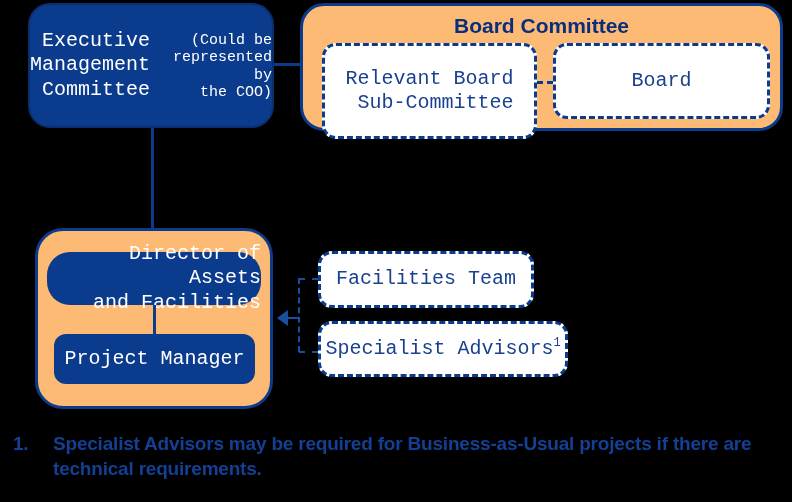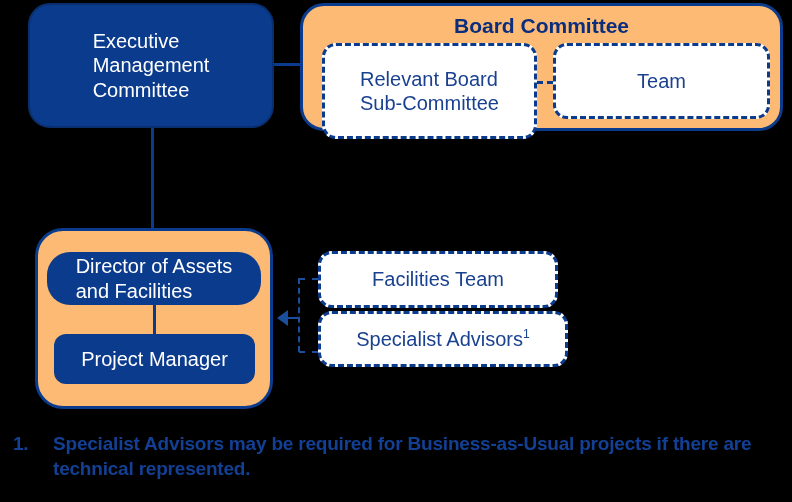--- a/index.html
+++ b/index.html
@@ -1,21 +1,21 @@
 <!DOCTYPE html>
 <html><head>
 <meta charset="utf-8">
 <style>
   html,body{margin:0;padding:0;background:#000;}
   .stage{
     position:relative;width:792px;height:502px;background:#000;overflow:hidden;
     font-family:"Liberation Sans",sans-serif;
   }
   .box{position:absolute;box-sizing:border-box;display:flex;
-       align-items:center;justify-content:center;text-align:left;}
+       align-items:center;justify-content:center;text-align:right;font-family:Liberation Mono, monospace;}
   .pre{white-space:pre-line;}
   
   .navy{background:#0B3B8C;border:2px solid #0A2F6E;border-radius:22px;color:#FFFFFF;}
   .navy-inner{background:#0B3B8C;border:none;border-radius:12px;color:#FFFFFF;}
   
   .group{background:#fdba74;border:3px solid #0B3B8C;border-radius:24px;}
   
   .dashedbox{background:#FFFFFF;border:3px dashed #0B3B8C;border-radius:14px;color:#1A418F;}
   .line{position:absolute;background:#0B3B8C;}
   .dashline-h{position:absolute;border-top:2px dashed #1B4F9E;height:0;}
@@ -35,62 +35,64 @@
 </style>
 </head>
 <body>
 
 <div class="stage">
 
   <div class="box navy" style="left:28px;top:3px;width:246px;height:125px;">
     <div class="t20 pre">Executive
 Management
 Committee</div>
+    <div class="t-small pre">(Could be represented by
+the COO)</div>
   </div>
 
   <div class="line" style="left:274px;top:63px;width:28px;height:3px;"></div>
 
   <div class="line" style="left:151px;top:128px;width:3px;height:101px;"></div>
 
   <div class="group" style="position:absolute;left:300px;top:3px;width:483px;height:128px;box-sizing:border-box;">
     <div class="group-title">Board Committee</div>
     <div class="box dashedbox t20" style="left:19px;top:37px;width:215px;height:96px;">
       <div class="pre">Relevant Board
 Sub-Committee</div>
     </div>
     <div style="position:absolute;left:234px;top:75px;width:16px;border-top:3px dashed #0B3B8C;"></div>
     <div class="box dashedbox t20" style="left:250px;top:37px;width:217px;height:76px;">
-      <div>Team</div>
+      <div>Board</div>
     </div>
   </div>
 
   <div class="group" style="position:absolute;left:35px;top:228px;width:238px;height:181px;box-sizing:border-box;border-radius:28px;">
     <div class="box navy-inner t20" style="left:9px;top:21px;width:214px;height:53px;border-radius:23px;">
       <div class="pre">Director of Assets
 and Facilities</div>
     </div>
     <div class="line" style="left:115px;top:74px;width:3px;height:38px;"></div>
     <div class="box navy-inner t20" style="left:16px;top:103px;width:201px;height:50px;">
       <div>Project Manager</div>
     </div>
   </div>
 
-  <div class="box dashedbox t20" style="left:318px;top:251px;width:240px;height:57px;">
+  <div class="box dashedbox t20" style="left:318px;top:251px;width:216px;height:57px;">
     <div>Facilities Team</div>
   </div>
 
-  <div class="box dashedbox t20" style="left:318px;top:311px;width:250px;height:56px;">
+  <div class="box dashedbox t20" style="left:318px;top:321px;width:250px;height:56px;">
     <div><span>Specialist Advisors</span><sup>1</sup></div>
   </div>
 
   <div class="dashline-h" style="left:299px;top:278px;width:19px;"></div>
   <div class="dashline-h" style="left:299px;top:351px;width:19px;"></div>
   <div class="dashline-v" style="left:298px;top:278px;height:74px;"></div>
   <div class="dashline-h" style="left:288px;top:317px;width:10px;"></div>
   <div class="arrow-left" style="left:277px;top:310px;"></div>
 
   <div class="footnote">
     <span class="num">1.</span>
     <span class="pre">Specialist Advisors may be required for Business-as-Usual projects if there are
-technical represented.</span>
+technical requirements.</span>
   </div>
 
 </div>
 
 </body></html>

